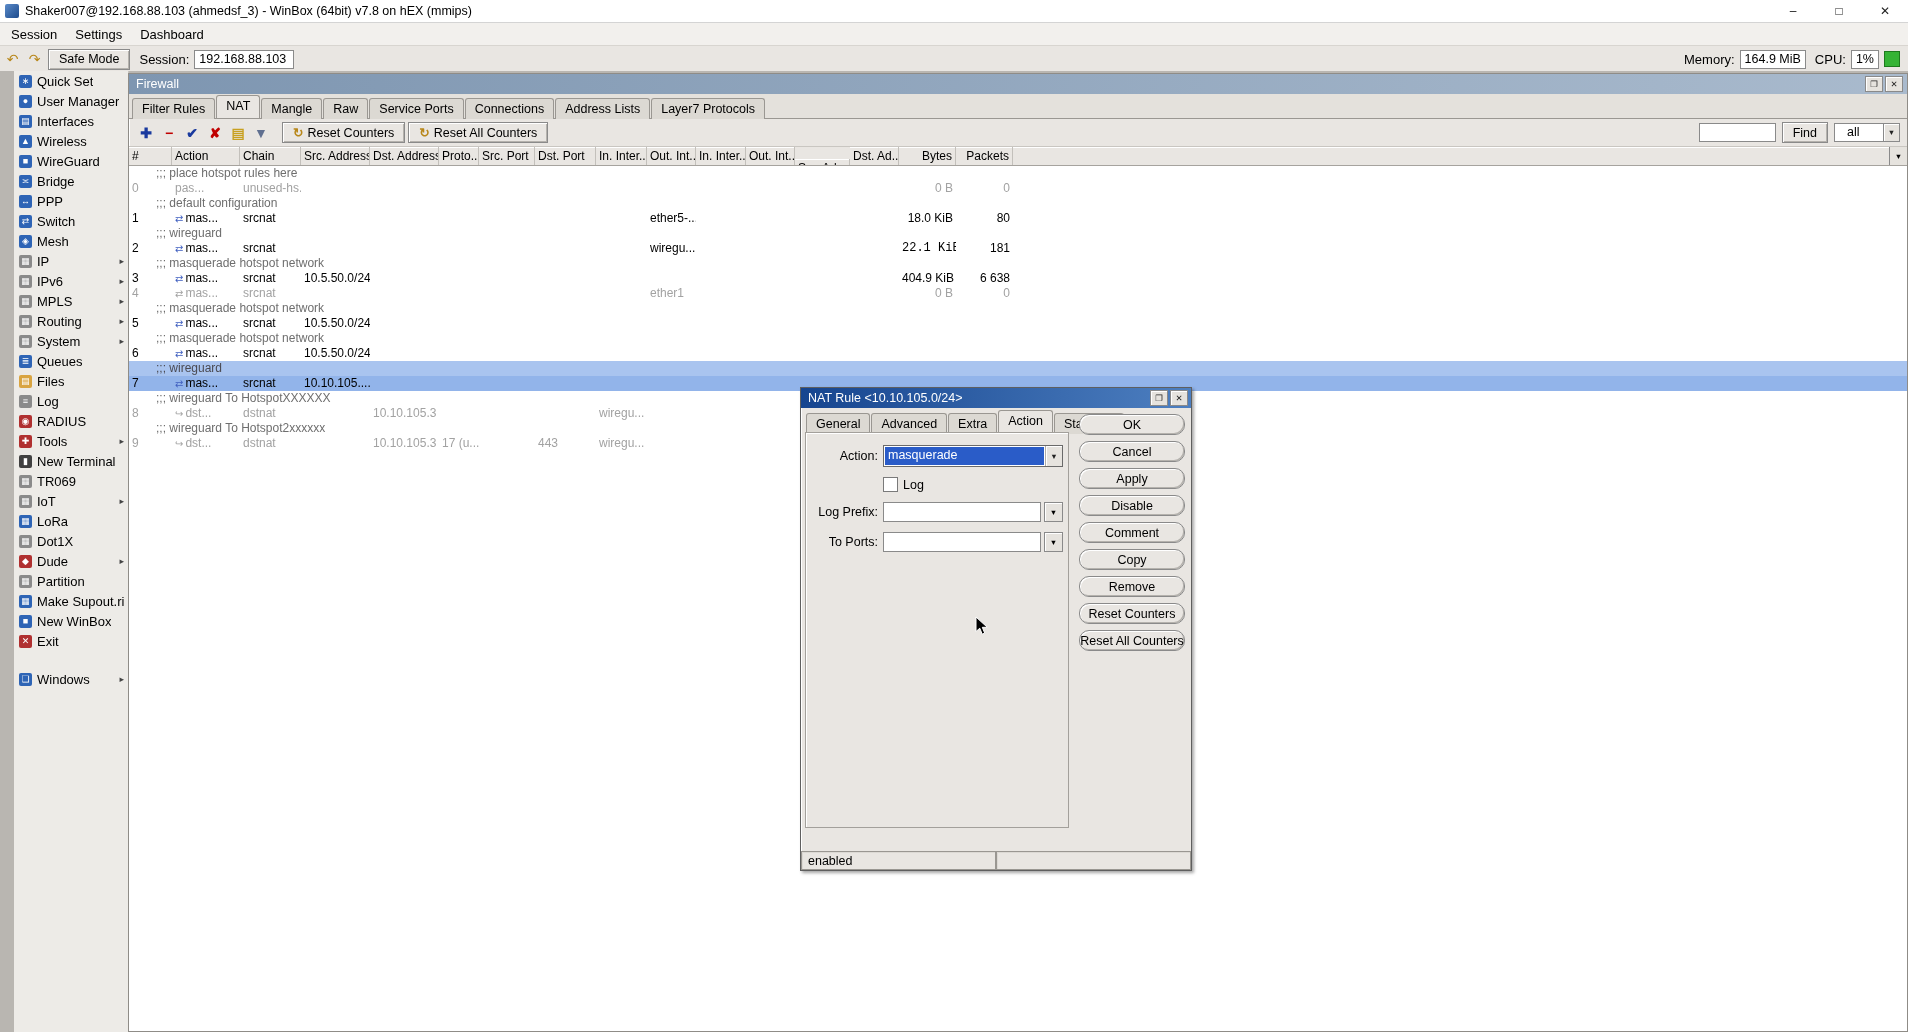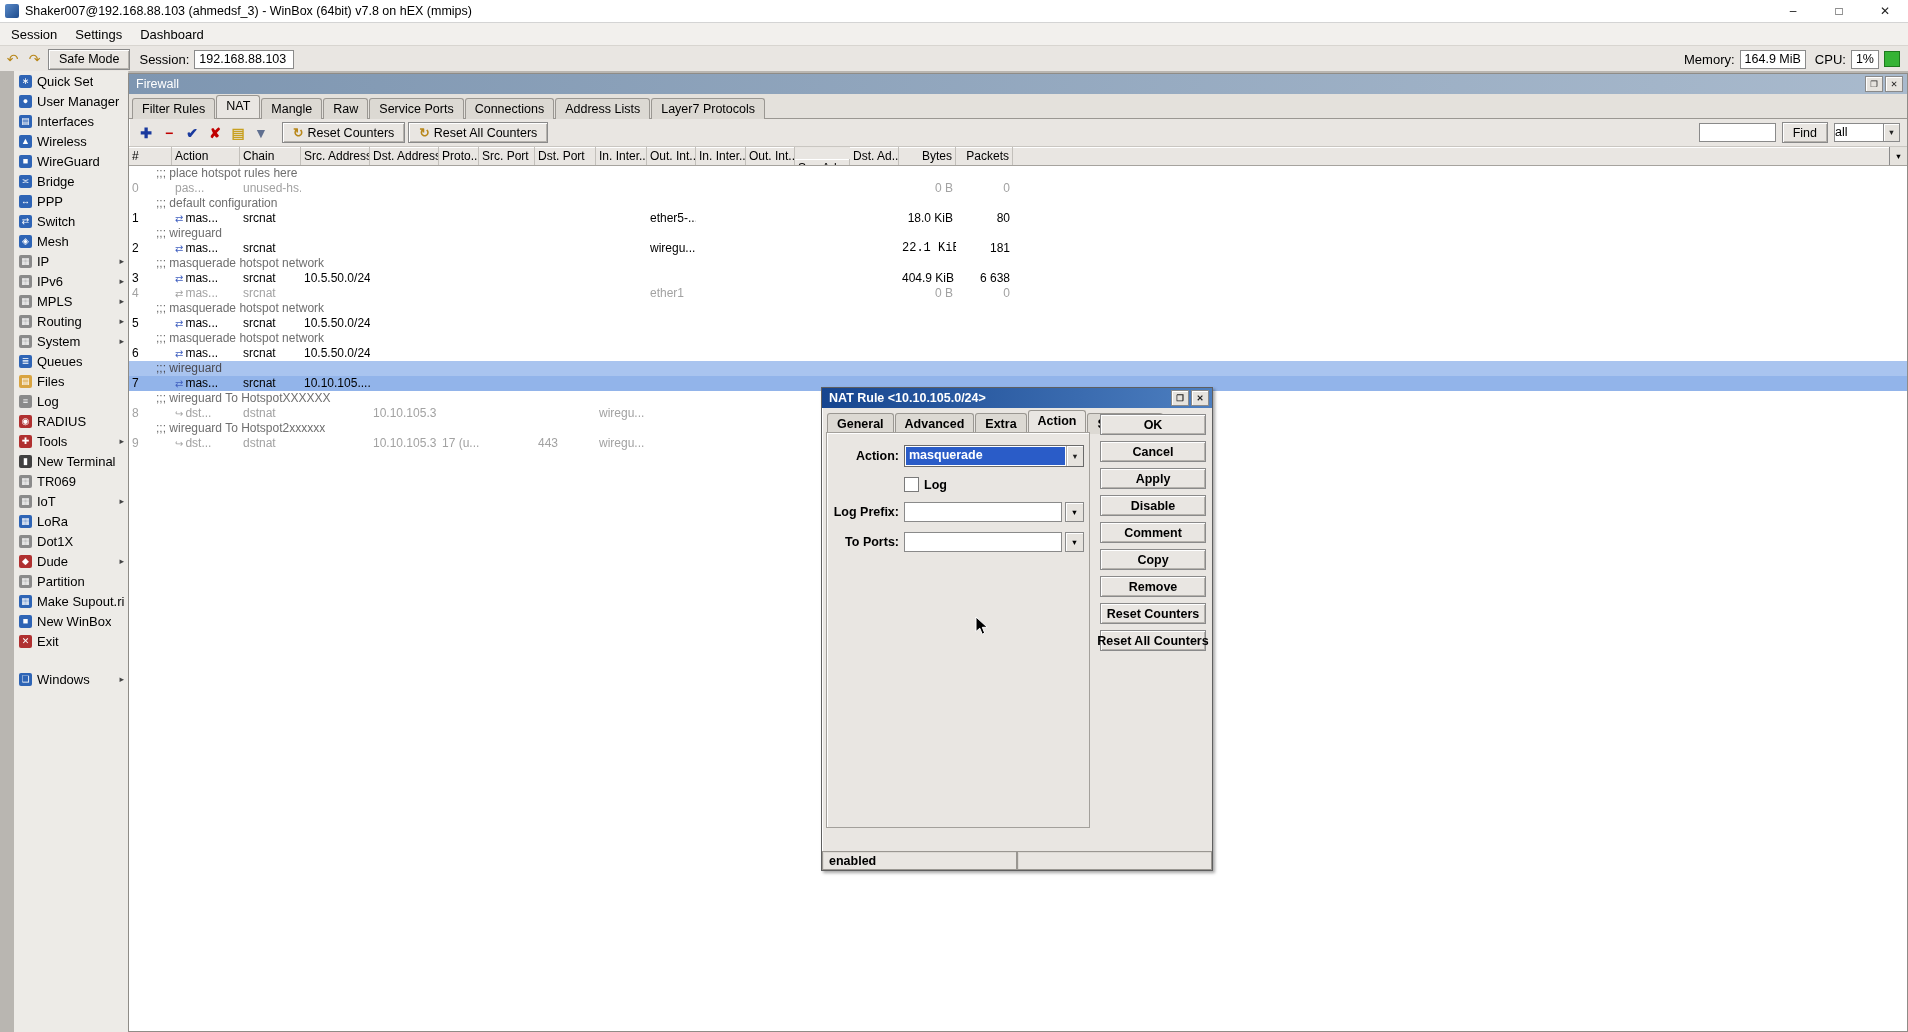--- a/index.html
+++ b/index.html
@@ -41,58 +41,58 @@
            background:#e4e1dc;border-bottom:1px solid #9a9792;flex:none;}
   .tab{padding:3px 9px 3px 9px;margin-right:1px;background:#dcd9d3;border:1px solid #9a9792;border-bottom:none;
        border-radius:3px 3px 0 0;font-size:12.5px;position:relative;top:1px;white-space:nowrap;}
   .tab.active{background:#e9e6e2;top:0;padding-bottom:5px;}
   .fw-toolbar{height:27px;display:flex;align-items:center;gap:3px;padding:0 7px;border-bottom:1px solid #c9c6c1;flex:none;}
   .tool-ico{width:20px;height:20px;display:flex;align-items:center;justify-content:center;font-weight:bold;font-size:14px;}
   .tool-sep{width:5px;}
   .reset-ico{color:#b8871a;margin-right:4px;font-weight:bold;}
   .find-input{width:77px;height:19px;border:1px solid #8a8a8a;background:#fff;font:12.5px "Liberation Sans",sans-serif;padding:0 3px;box-sizing:border-box;}
   .scope-combo{width:66px;height:19px;display:flex;align-items:center;}
-  .scope-text{flex:1;height:100%;box-sizing:border-box;background:#fff;border:1px solid #8a8a8a;border-right:none;padding:1px 0;font-size:12.5px;}
+  .scope-text{flex:1;height:100%;box-sizing:border-box;background:#fff;border:1px solid #8a8a8a;border-right:none;padding:1px 12px;font-size:12.5px;}
   .combo-arrow{width:17px;height:19px;box-sizing:border-box;background:#e6e3de;border:1px solid #8a8a8a;
                box-shadow:inset 1px 1px 0 #fff;display:flex;align-items:center;justify-content:center;font-size:7.5px;color:#222;}
   
   .fw-header{display:flex;height:18px;background:#e9e6e2;border-bottom:1px solid #a6a39e;font-size:12px;flex:none;}
   .hcell{box-sizing:border-box;padding:2px 3px 0 3px;border-right:1px solid #c3c0bb;box-shadow:inset 0 1px 0 #fff;
          white-space:nowrap;overflow:hidden;flex:none;}
   .hfill{flex:1;box-shadow:inset 0 1px 0 #fff;}
   .hchooser{width:17px;flex:none;background:#e6e3de;border-left:1px solid #8a8a8a;display:flex;align-items:center;justify-content:center;font-size:7.5px;}
   .fw-body{flex:1;background:#fff;overflow:hidden;font-size:12px;}
   .row{display:flex;height:15px;line-height:15px;white-space:nowrap;}
   .row.comment-row{color:#6e6e6e;padding-left:27px;box-sizing:border-box;}
   .row.disabled{color:#a2a2a2;}
   .row.selected{background:#92b4ea;}
   .row.comment-row.selected{background:#a9c4ef;color:#4a4a52;}
   .cell{box-sizing:border-box;padding:0 3px;overflow:hidden;flex:none;}
   .cell.r{text-align:right;}
   .act-icon{font-size:10px;margin-right:2px;}
   .fw-status{height:17px;border-top:1px solid #c3c0bb;display:flex;align-items:center;padding:0 7px;font-size:12.5px;flex:none;}
   
-  .dlg{position:absolute;left:821px;top:316px;width:390px;height:482px;background:#e9e6e2;border:1px solid #5f5f5f;
-       box-shadow:2px 2px 3px rgba(0,0,0,.35),inset 1px 1px 0 #fff;z-index:10;display:flex;flex-direction:column;font-weight:bold;}
+  .dlg{position:absolute;left:800px;top:316px;width:390px;height:482px;background:#e9e6e2;border:1px solid #5f5f5f;
+       box-shadow:2px 2px 3px rgba(0,0,0,.35),inset 1px 1px 0 #fff;z-index:10;display:flex;flex-direction:column;}
   .dlg-title{height:20px;background:linear-gradient(90deg,#16458f,#4d7fc0);color:#fff;display:flex;align-items:center;
              padding:0 3px 0 7px;font-size:12.5px;flex:none;}
   .dlg-content{flex:1;position:relative;}
   .dlg-tabs{position:absolute;left:5px;top:2px;display:flex;align-items:flex-end;}
   .dlg-panel{position:absolute;left:4px;top:24px;width:264px;bottom:23px;border:1px solid #a3a09b;
              box-shadow:inset 1px 1px 0 #fff;padding:12px 0 0 0;box-sizing:border-box;}
   .frow{display:flex;align-items:center;margin:0 0 10px 0;padding-right:5px;}
   .flabel{width:72px;text-align:right;margin-right:5px;flex:none;font-size:12.5px;}
   .combo{flex:1;height:20px;background:#fff;border:1px solid #6a6a6a;display:flex;align-items:stretch;}
   .combo-sel{flex:1;background:#2a5cc8;color:#fff;margin:1px;padding:1px 3px;font-size:12.5px;overflow:hidden;}
   .checkbox{width:13px;height:13px;background:#fff;border:1px solid #7a7a7a;flex:none;margin-right:5px;}
   .finput{flex:1;height:18px;background:#fff;border:1px solid #8a8a8a;}
   .drop-btn{width:17px;height:18px;margin-left:3px;background:#e6e3de;border:1px solid #8a8a8a;
             box-shadow:inset 1px 1px 0 #fff;display:flex;align-items:center;justify-content:center;font-size:7.5px;flex:none;}
   .dlg-btns{position:absolute;left:278px;top:6px;width:106px;display:flex;flex-direction:column;gap:6px;}
-  .dlg-btn{height:21px;width:100%;}
+  .dlg-btn{height:21px;width:100%;border-radius:10px;}
   .dlg-btn.gap{}
   .dlg-statusrow{height:19px;display:flex;flex:none;}
   .dlg-statusbox{flex:1;border:1px solid #9a9792;box-shadow:inset 1px 1px 0 #dcd9d4;padding:2px 6px;font-size:12.5px;
                  box-sizing:border-box;overflow:hidden;}
   .cursor{position:absolute;left:975px;top:545px;z-index:20;}
 </style>
 </head>
 <body>
 
 <div class="titlebar">

